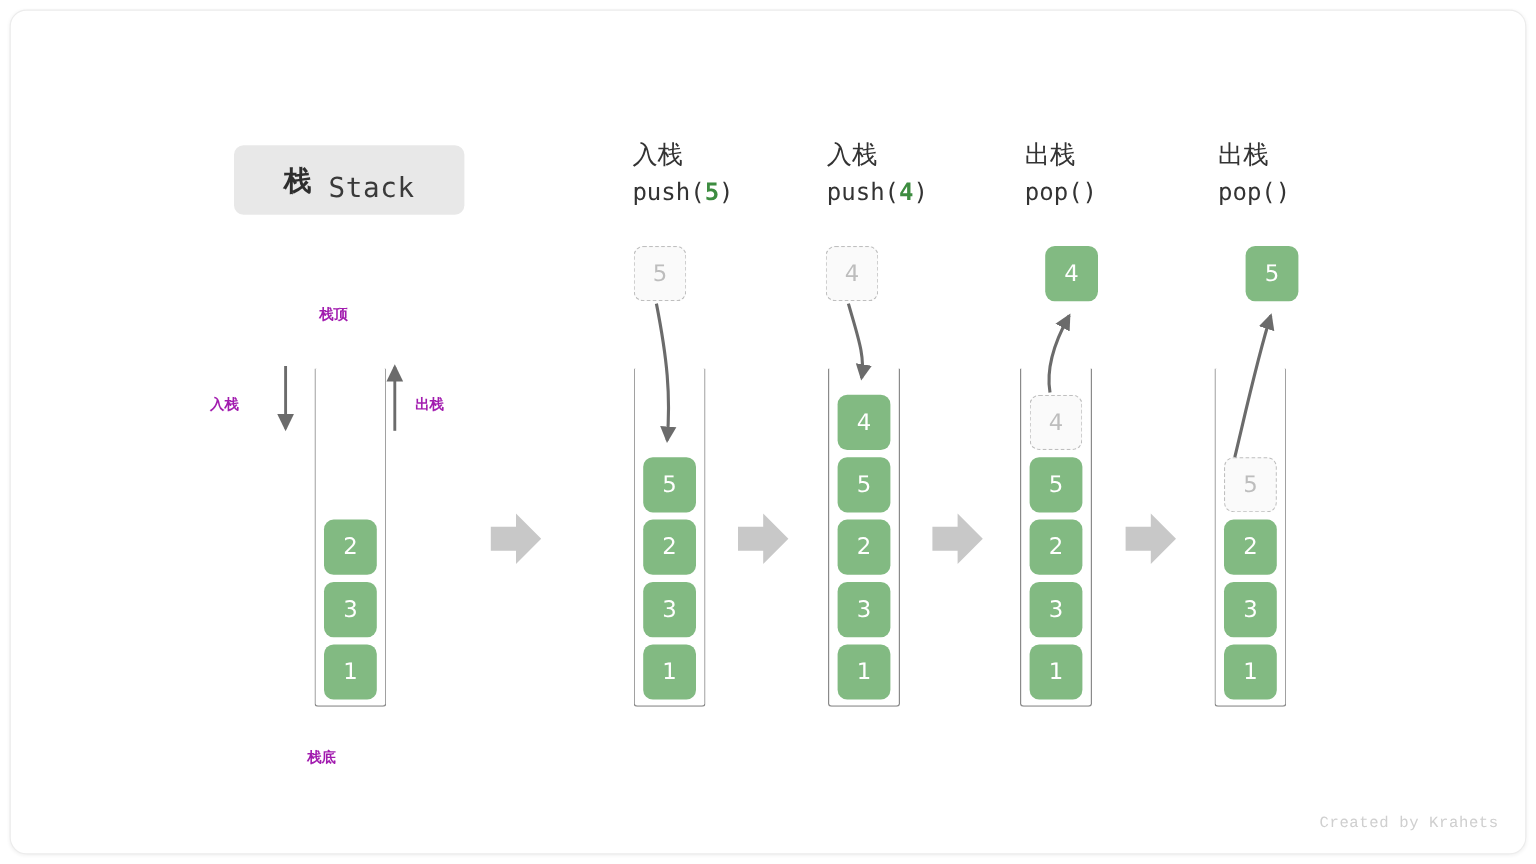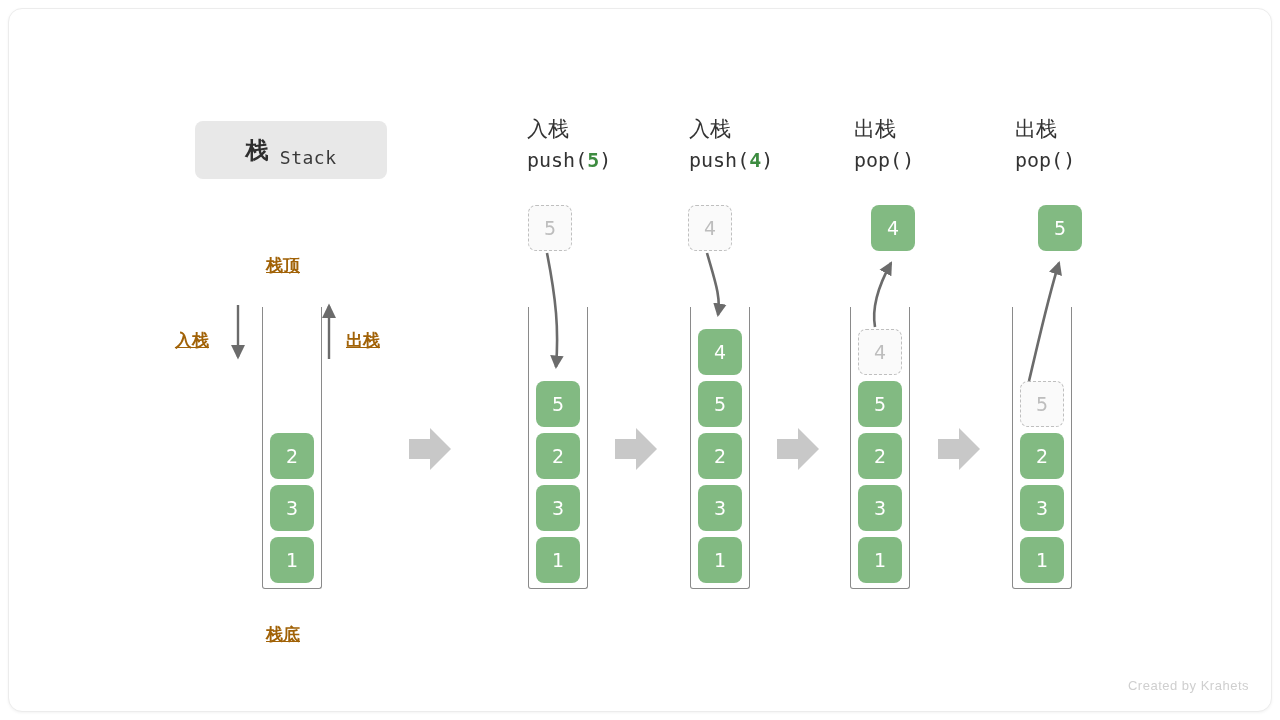--- a/index.html
+++ b/index.html
@@ -29,28 +29,28 @@
     border-radius: 8px;
     display: flex; align-items: center; justify-content: center;
     white-space: pre;
   }
   #title-chip .cjk {
     font-family: "DejaVu Sans", "Liberation Sans", sans-serif;
     font-weight: bold; font-size: 23px; color: #2e2e2e;
   }
   #title-chip .mono {
     font-family: "DejaVu Sans Mono", "Liberation Mono", monospace;
-    font-size: 18px; color: #3a3a3a; letter-spacing: 0.5px; margin-top: 14px;
+    font-size: 23px; color: #3a3a3a; letter-spacing: 0.5px; margin-top: 14px;
   }
 
   
   .cjk-bold {
     font-family: "DejaVu Sans", "Liberation Sans", sans-serif;
-    font-weight: bold; font-size: 17px; color: #a16207;
-    position: absolute; white-space: nowrap; text-decoration: underline;
+    font-weight: bold; font-size: 12px; color: #a21caf;
+    position: absolute; white-space: nowrap;
   }
 
   
   .col-head { position: absolute; white-space: nowrap; }
   .col-head .line1 {
     font-family: "DejaVu Sans", "Liberation Sans", sans-serif;
     font-size: 21px; color: #333; display: block; line-height: 30px;
   }
   .col-head .line2 {
     font-family: "DejaVu Sans Mono", "Liberation Mono", monospace;
@@ -86,35 +86,35 @@
     border: 1.6px dashed #bfbfbf;
   }
 
   
   #overlay { position: absolute; left: 0; top: 0; width: 1264px; height: 704px; pointer-events: none; }
 
   
   #credit {
     position: absolute;
     right: 22px; bottom: 18px;
-    font-family: Liberation Sans, sans-serif;
+    font-family: Liberation Mono, monospace;
     font-size: 13px; color: #cfcfcf; letter-spacing: 0.5px;
   }
 </style>
 </head>
 <body>
 
 <div id="card">
 
   <div id="title-chip">
     <span class="cjk">栈</span><span class="mono">&nbsp;</span><span class="mono">Stack</span>
   </div>
 
   <div class="cjk-bold" style="left:257px; top:245px;">栈顶</div>
-  <div class="cjk-bold" style="left:257px; top:614px;">栈底</div>
+  <div class="cjk-bold" style="left:247px; top:614px;">栈底</div>
   <div class="cjk-bold" style="left:166px; top:320px;">入栈</div>
   <div class="cjk-bold" style="left:337px; top:320px;">出栈</div>
 
   <div class="stack-box" style="left:253px; top:298px; width:60px; height:282px;"></div>
   <div class="cell solid" style="left:261px; top:424px;">2</div>
   <div class="cell solid" style="left:261px; top:476px;">3</div>
   <div class="cell solid" style="left:261px; top:528px;">1</div>
 
   <div class="col-head" style="left:518px; top:105px;">
     <span class="line1">入栈</span>

